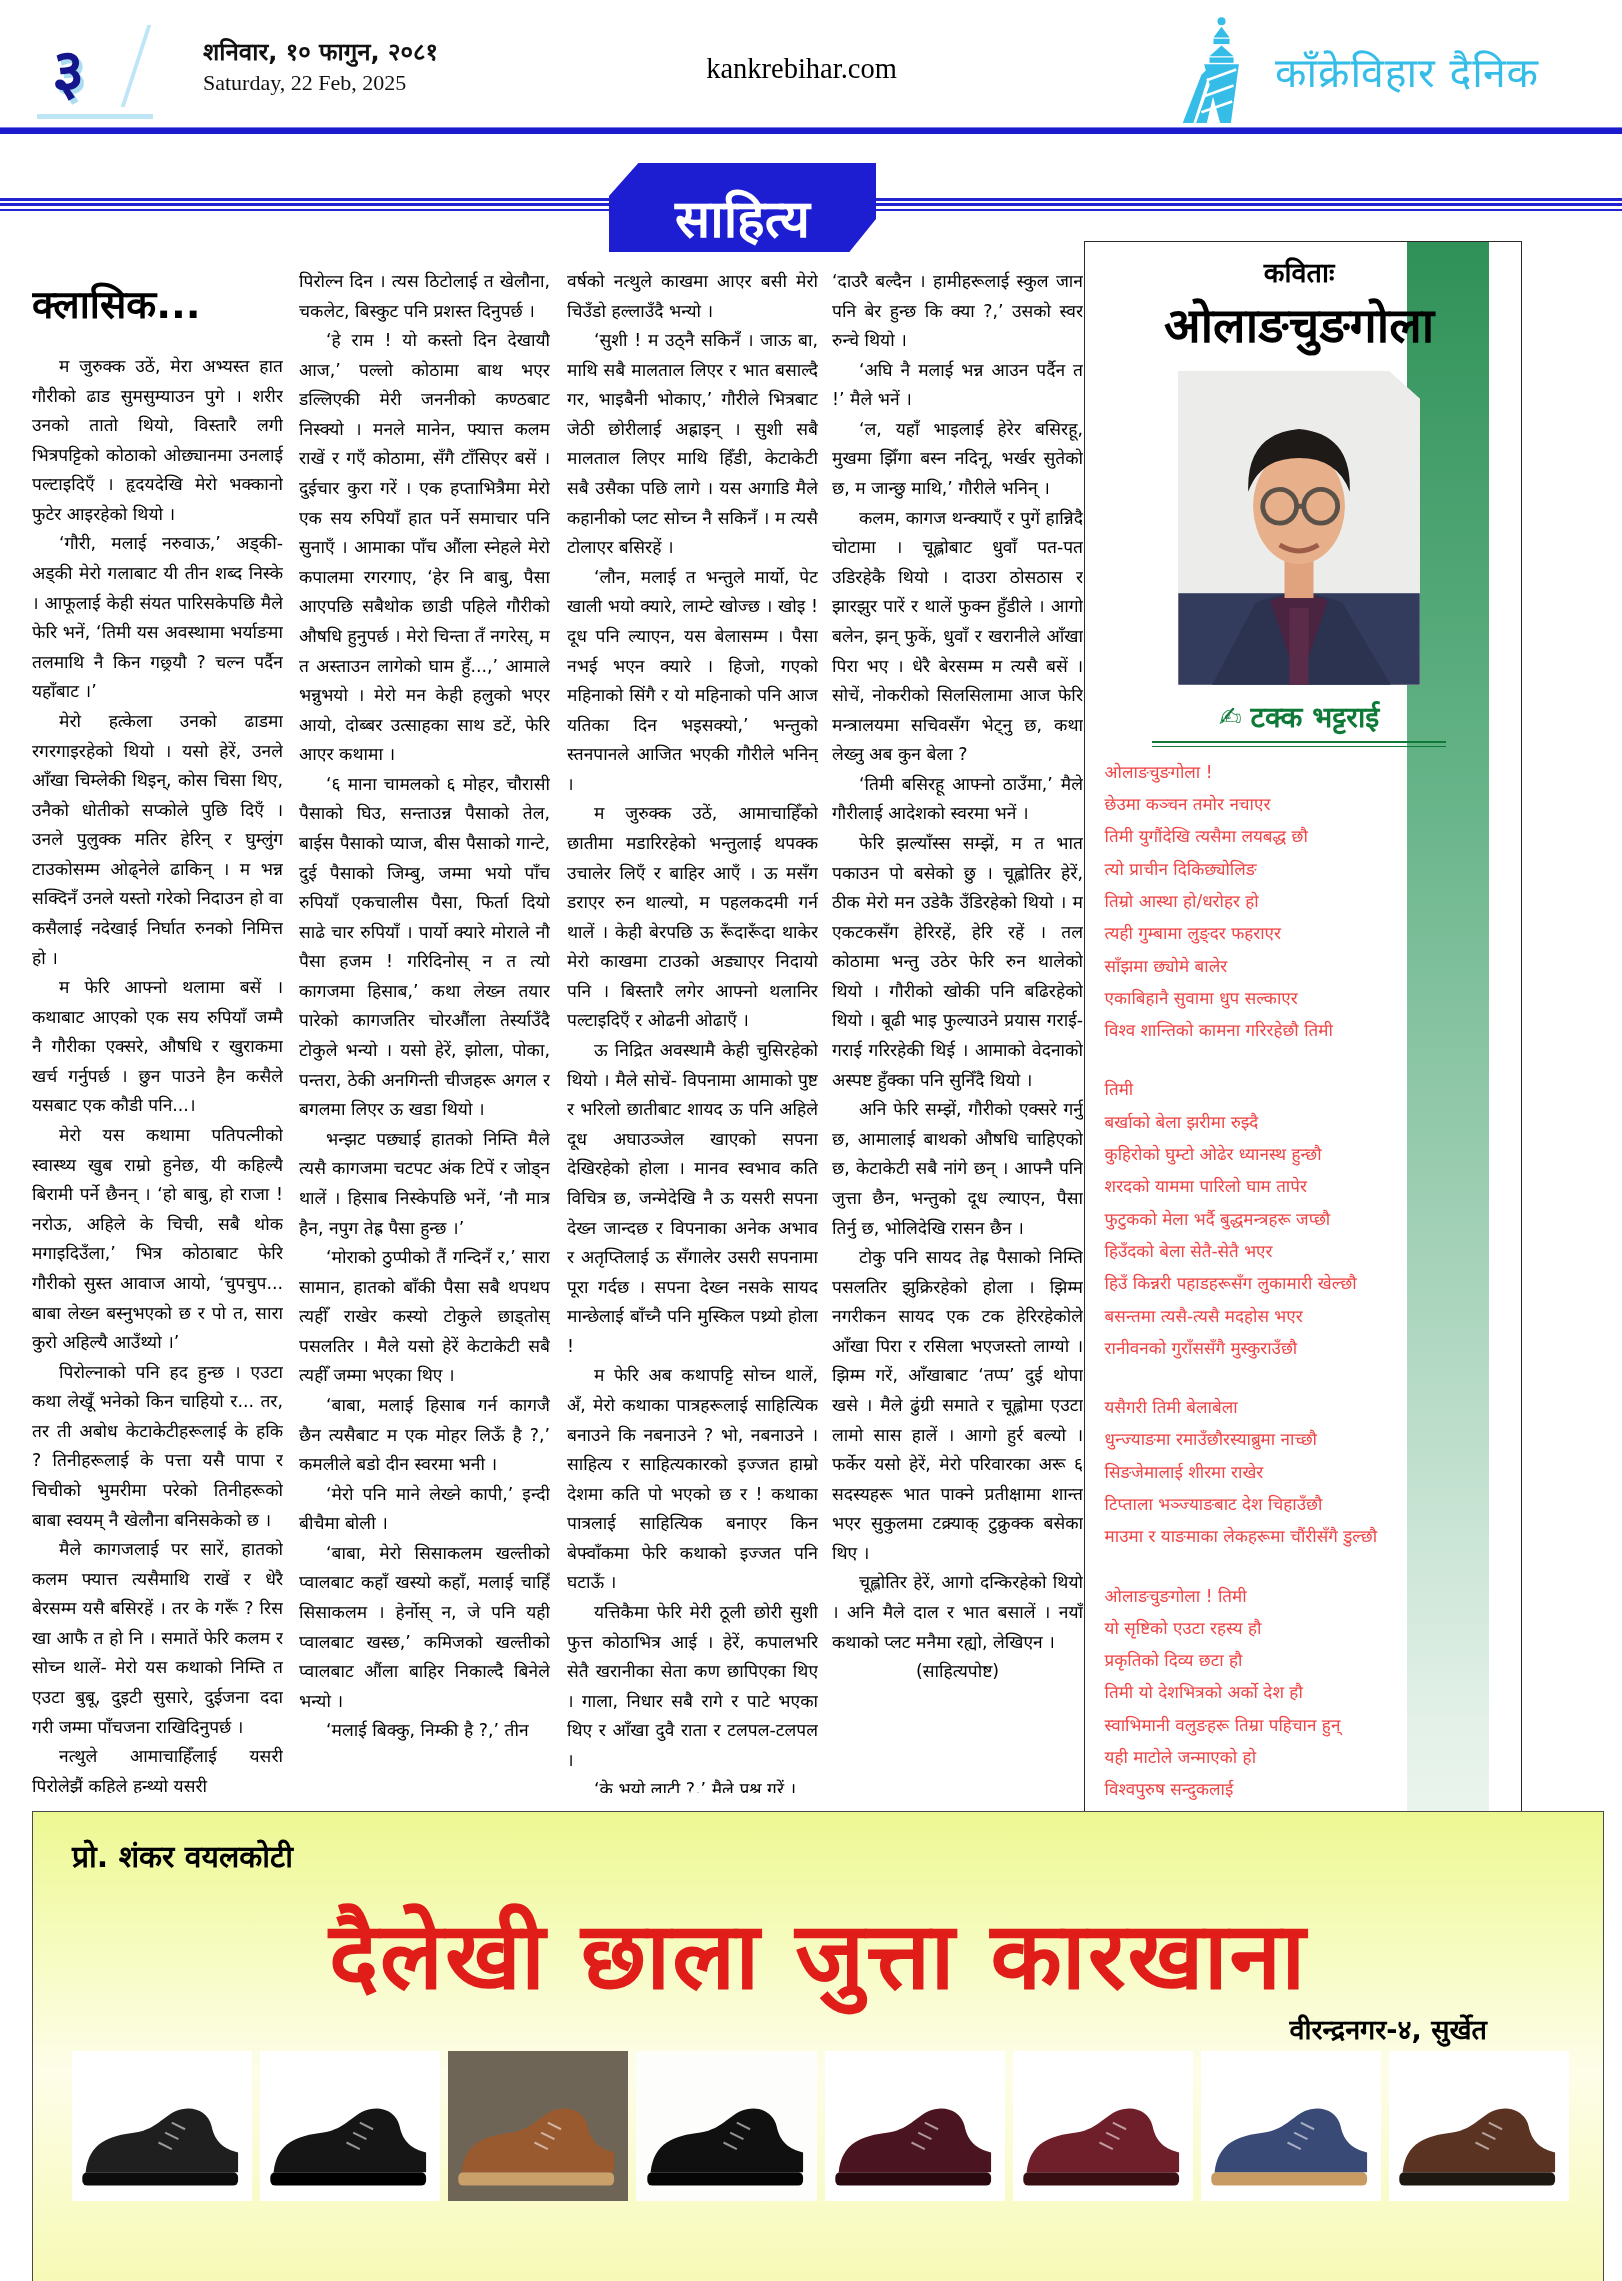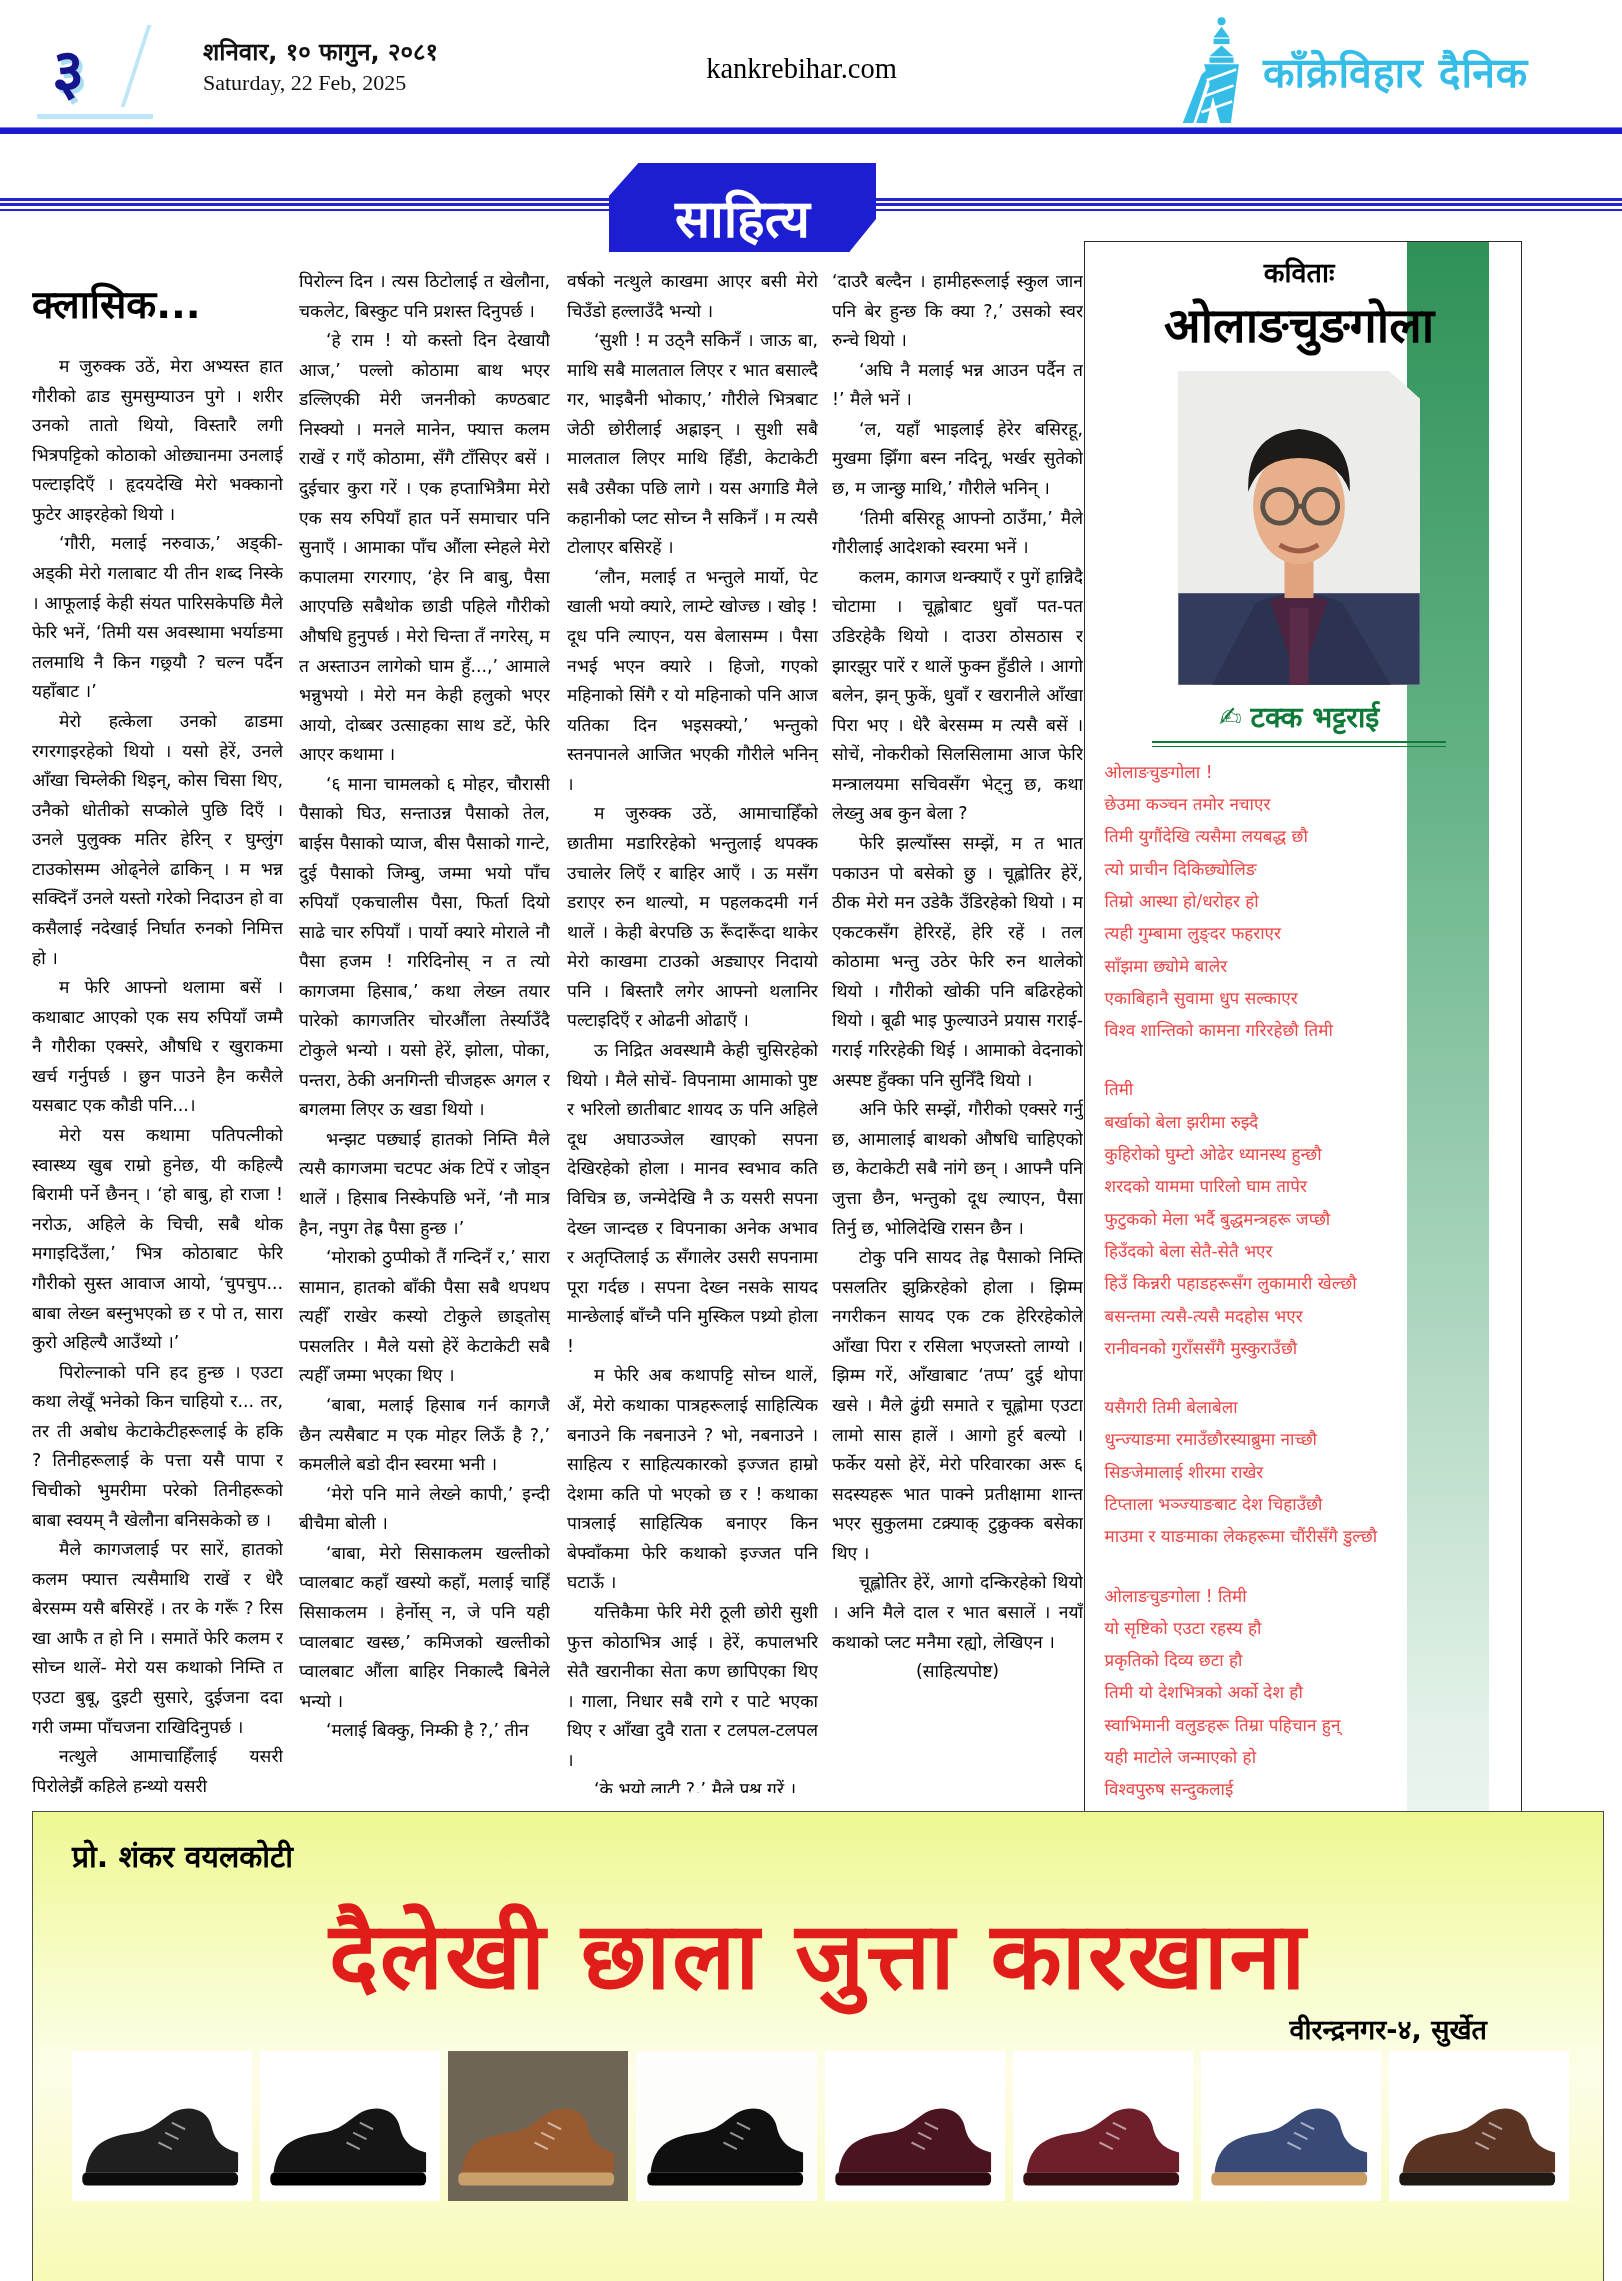--- a/index.html
+++ b/index.html
@@ -11,21 +11,21 @@
                  text-shadow:3.6px 3.6px 0 #aadcf2; }
   .pn-slash { position:absolute; left:134px; top:25px; width:3.6px; height:82px; background:#bfe6f7; transform:skewX(-18deg); }
   .pn-underline { position:absolute; left:37px; top:114px; width:116px; height:4.5px; background:#bfe6f7; }
   .date-block { position:absolute; left:203px; top:36px; line-height:1.35; }
   .date-np { font-size:24px; font-weight:bold; color:#111; }
   .date-en { font-size:22px; font-family:"Liberation Serif", serif; color:#111; }
   .website { position:absolute; left:570px; top:53px; width:463px; text-align:center;
              font-family:"Liberation Serif", serif; font-size:28.5px; color:#000; }
   .logo { position:absolute; left:1174px; top:16px; display:flex; align-items:center; }
   .logo svg { width:87px; height:107px; }
-  .logo-title { font-size:41px; font-weight:bold; color:#35bde8; margin-left:2px; letter-spacing:0.9px; }
+  .logo-title { font-size:41px; font-weight:normal; color:#35bde8; margin-left:14px; letter-spacing:0.9px; }
   .head-rule { position:absolute; left:0; top:127px; width:1623px; height:7.1px; background:#1b1bcd; border-top:1.8px solid #7d7de8; }
 
   
   .triple-lines { position:absolute; left:0; top:198px; width:1623px; height:14.3px;
         background:repeating-linear-gradient(180deg,#2323d2 0 2.7px,#ffffff 2.7px 5.3px); }
   .section-badge { position:absolute; left:609px; top:163px; width:267px; height:89px; background:#1d1dd2;
         clip-path:polygon(11% 0,100% 0,100% 63%,90% 100%,0 100%,0 37%);
         display:flex; align-items:flex-end; justify-content:center; }
   .section-badge span { color:#fff; font-size:52px; font-weight:bold; }
 
@@ -153,22 +153,22 @@
         <p class="para">म जुरुक्क उठें, आमाचाहिँको छातीमा मडारिरहेको भन्तुलाई थपक्क उचालेर लिएँ र बाहिर आएँ । ऊ मसँग डराएर रुन थाल्यो, म पहलकदमी गर्न थालें । केही बेरपछि ऊ रूँदारूँदा थाकेर मेरो काखमा टाउको अड्याएर निदायो पनि । बिस्तारै लगेर आफ्नो थलानिर पल्टाइदिएँ र ओढनी ओढाएँ ।</p>
         <p class="para">ऊ निद्रित अवस्थामै केही चुसिरहेको थियो । मैले सोचें- विपनामा आमाको पुष्ट र भरिलो छातीबाट शायद ऊ पनि अहिले दूध अघाउञ्जेल खाएको सपना देखिरहेको होला । मानव स्वभाव कति विचित्र छ, जन्मेदेखि नै ऊ यसरी सपना देख्न जान्दछ र विपनाका अनेक अभाव र अतृप्तिलाई ऊ सँगालेर उसरी सपनामा पूरा गर्दछ । सपना देख्न नसके सायद मान्छेलाई बाँच्नै पनि मुस्किल पथ्र्यो होला !</p>
         <p class="para">म फेरि अब कथापट्टि सोच्न थालें, अँ, मेरो कथाका पात्रहरूलाई साहित्यिक बनाउने कि नबनाउने ? भो, नबनाउने । साहित्य र साहित्यकारको इज्जत हाम्रो देशमा कति पो भएको छ र ! कथाका पात्रलाई साहित्यिक बनाएर किन बेफ्वाँकमा फेरि कथाको इज्जत पनि घटाऊँ ।</p>
         <p class="para">यत्तिकैमा फेरि मेरी ठूली छोरी सुशी फुत्त कोठाभित्र आई । हेरें, कपालभरि सेतै खरानीका सेता कण छापिएका थिए । गाला, निधार सबै रागे र पाटे भएका थिए र आँखा दुवै राता र टलपल-टलपल ।</p>
         <p class="para">‘के भयो लाटी ?,’ मैले प्रश्न गरें ।</p>
       </div>
     <div class="story-col col-4 cont">
         <p class="para">‘दाउरै बल्दैन । हामीहरूलाई स्कुल जान पनि बेर हुन्छ कि क्या ?,’ उसको स्वर रुन्चे थियो ।</p>
         <p class="para">‘अघि नै मलाई भन्न आउन पर्दैन त !’ मैले भनें ।</p>
         <p class="para">‘ल, यहाँ भाइलाई हेरेर बसिरहू, मुखमा झिँगा बस्न नदिनू, भर्खर सुतेको छ, म जान्छु माथि,’ गौरीले भनिन् ।</p>
+        <p class="para">कलम, कागज थन्क्याएँ र पुगें हान्निदै चोटामा । चूह्लोबाट धुवाँ पत-पत उडिरहेकै थियो । दाउरा ठोसठास र झारझुर पारें र थालें फुक्न हुँडीले । आगो बलेन, झन् फुकें, धुवाँ र खरानीले आँखा पिरा भए । धेरै बेरसम्म म त्यसै बसें । सोचें, नोकरीको सिलसिलामा आज फेरि मन्त्रालयमा सचिवसँग भेट्नु छ, कथा लेख्नु अब कुन बेला ?</p>
         <p class="para">‘तिमी बसिरहू आफ्नो ठाउँमा,’ मैले गौरीलाई आदेशको स्वरमा भनें ।</p>
-        <p class="para">कलम, कागज थन्क्याएँ र पुगें हान्निदै चोटामा । चूह्लोबाट धुवाँ पत-पत उडिरहेकै थियो । दाउरा ठोसठास र झारझुर पारें र थालें फुक्न हुँडीले । आगो बलेन, झन् फुकें, धुवाँ र खरानीले आँखा पिरा भए । धेरै बेरसम्म म त्यसै बसें । सोचें, नोकरीको सिलसिलामा आज फेरि मन्त्रालयमा सचिवसँग भेट्नु छ, कथा लेख्नु अब कुन बेला ?</p>
         <p class="para">फेरि झल्याँस्स सम्झें, म त भात पकाउन पो बसेको छु । चूह्लोतिर हेरें, ठीक मेरो मन उडेकै उँडिरहेको थियो । म एकटकसँग हेरिरहें, हेरि रहें । तल कोठामा भन्तु उठेर फेरि रुन थालेको थियो । गौरीको खोकी पनि बढिरहेको थियो । बूढी भाइ फुल्याउने प्रयास गराई-गराई गरिरहेकी थिई । आमाको वेदनाको अस्पष्ट हुँक्का पनि सुनिँदै थियो ।</p>
         <p class="para">अनि फेरि सम्झें, गौरीको एक्सरे गर्नु छ, आमालाई बाथको औषधि चाहिएको छ, केटाकेटी सबै नांगे छन् । आफ्नै पनि जुत्ता छैन, भन्तुको दूध ल्याएन, पैसा तिर्नु छ, भोलिदेखि रासन छैन ।</p>
         <p class="para">टोकु पनि सायद तेह्र पैसाको निम्ति पसलतिर झुक्रिरहेको होला । झिम्म नगरीकन सायद एक टक हेरिरहेकोले आँखा पिरा र रसिला भएजस्तो लाग्यो । झिम्म गरें, आँखाबाट ‘तप्प’ दुई थोपा खसे । मैले ढुंग्री समाते र चूह्लोमा एउटा लामो सास हालें । आगो हुर्र बल्यो । फर्केर यसो हेरें, मेरो परिवारका अरू ६ सदस्यहरू भात पाक्ने प्रतीक्षामा शान्त भएर सुकुलमा टक्र्याक् टुक्रुक्क बसेका थिए ।</p>
         <p class="para">चूह्लोतिर हेरें, आगो दन्किरहेको थियो । अनि मैले दाल र भात बसालें । नयाँ कथाको प्लट मनैमा रह्यो, लेखिएन ।</p>
         <p class="para">(साहित्यपोष्ट)</p>
       </div>
   </div>
 
   <div class="poem-box">
     <div class="green-bar"></div>

